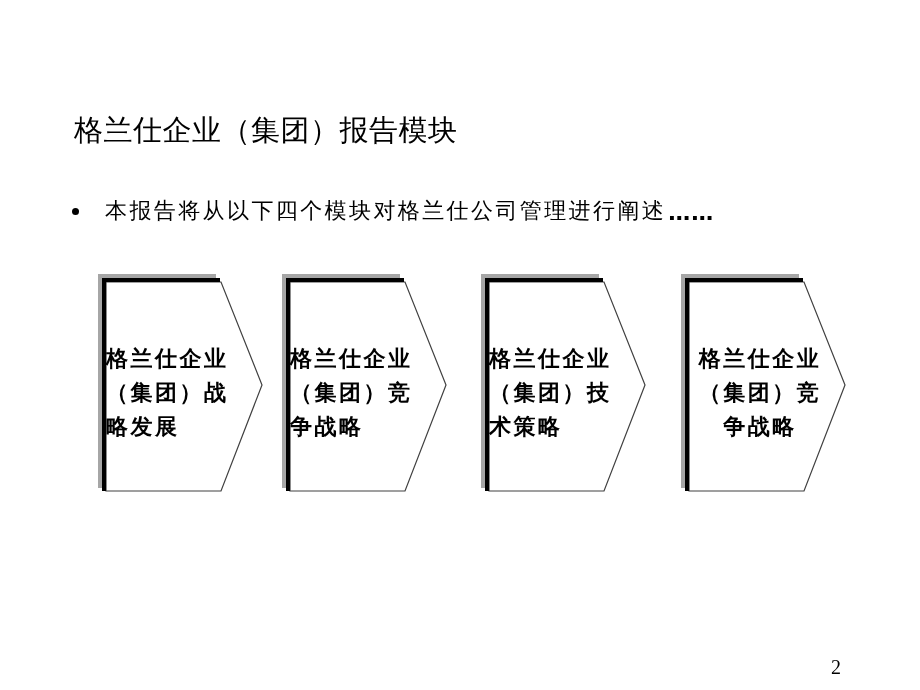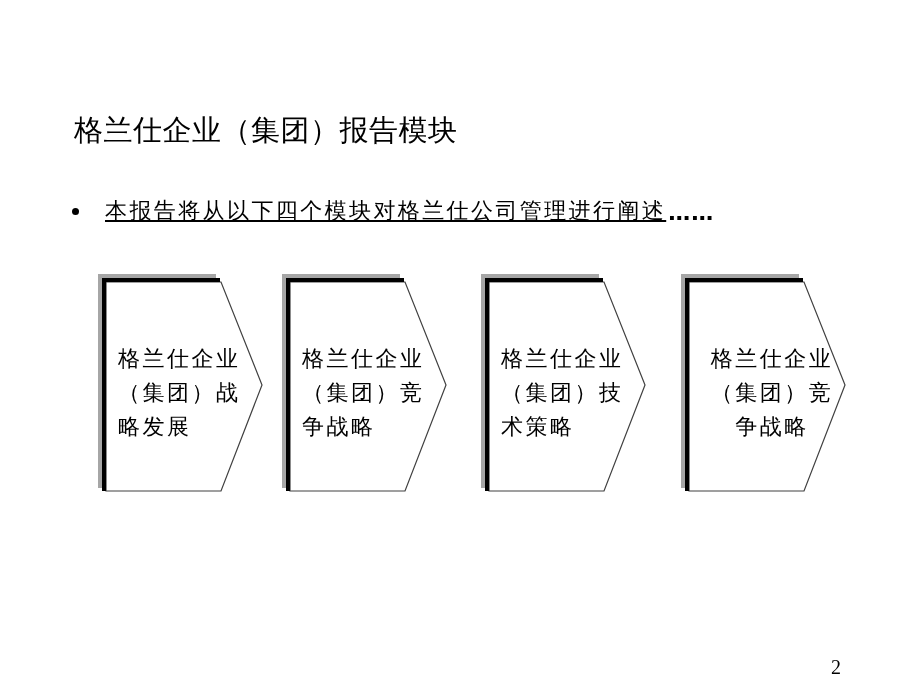--- a/index.html
+++ b/index.html
@@ -39,21 +39,20 @@
       width: 7px;
       height: 7px;
       border-radius: 50%;
       background: #000;
       margin-left: 6px;
       margin-right: 26px;
     }
     .bullet-text {
       font-size: 22px;
       letter-spacing: 2.4px;
-      text-decoration: underline;
     }
     .bullet-ellipsis {
       font-size: 22px;
       font-weight: bold;
       letter-spacing: 1px;
       margin-left: 2px;
       position: relative;
       top: 1px;
     }
     .module {
@@ -63,27 +62,28 @@
       height: 230px;
     }
     .module svg {
       position: absolute;
       left: 0;
       top: 0;
       overflow: visible;
     }
     .module-label {
       position: absolute;
-      left: 22px;
+      left: 10px;
       top: 72px;
       width: 142px;
       font-size: 22px;
       line-height: 34px;
       letter-spacing: 2.5px;
       word-break: break-all;
+      font-weight: bold;
     }
     .page-number {
       position: absolute;
       left: 831px;
       top: 655px;
       font-family: "Liberation Serif", "DejaVu Serif", serif;
       font-size: 20px;
       line-height: 24px;
     }
   </style>

